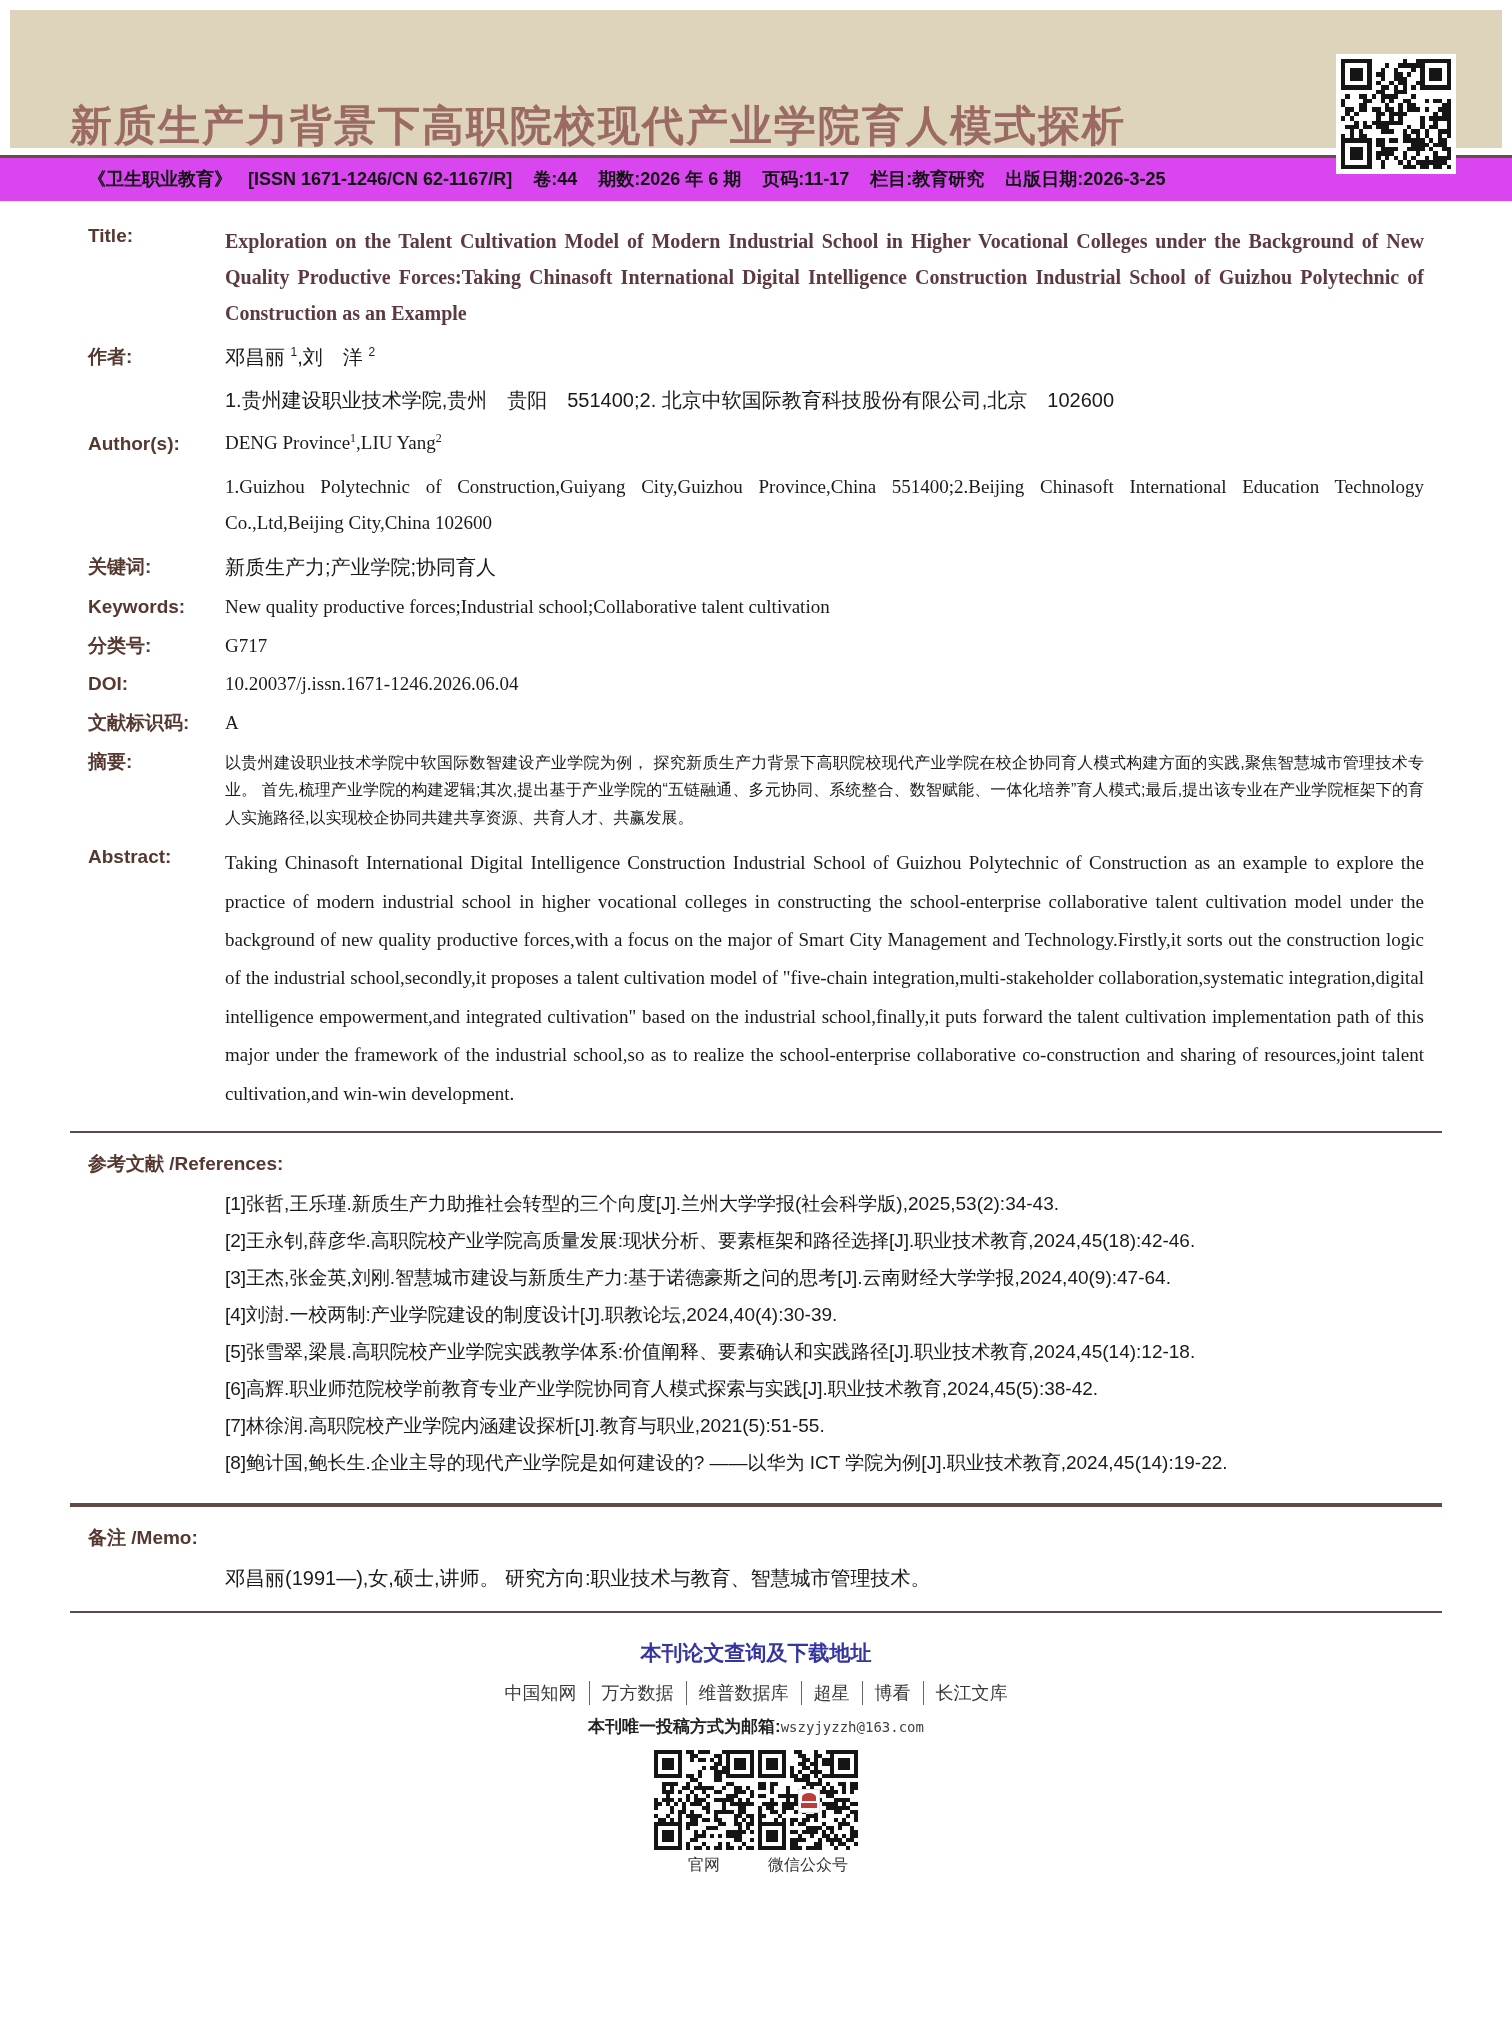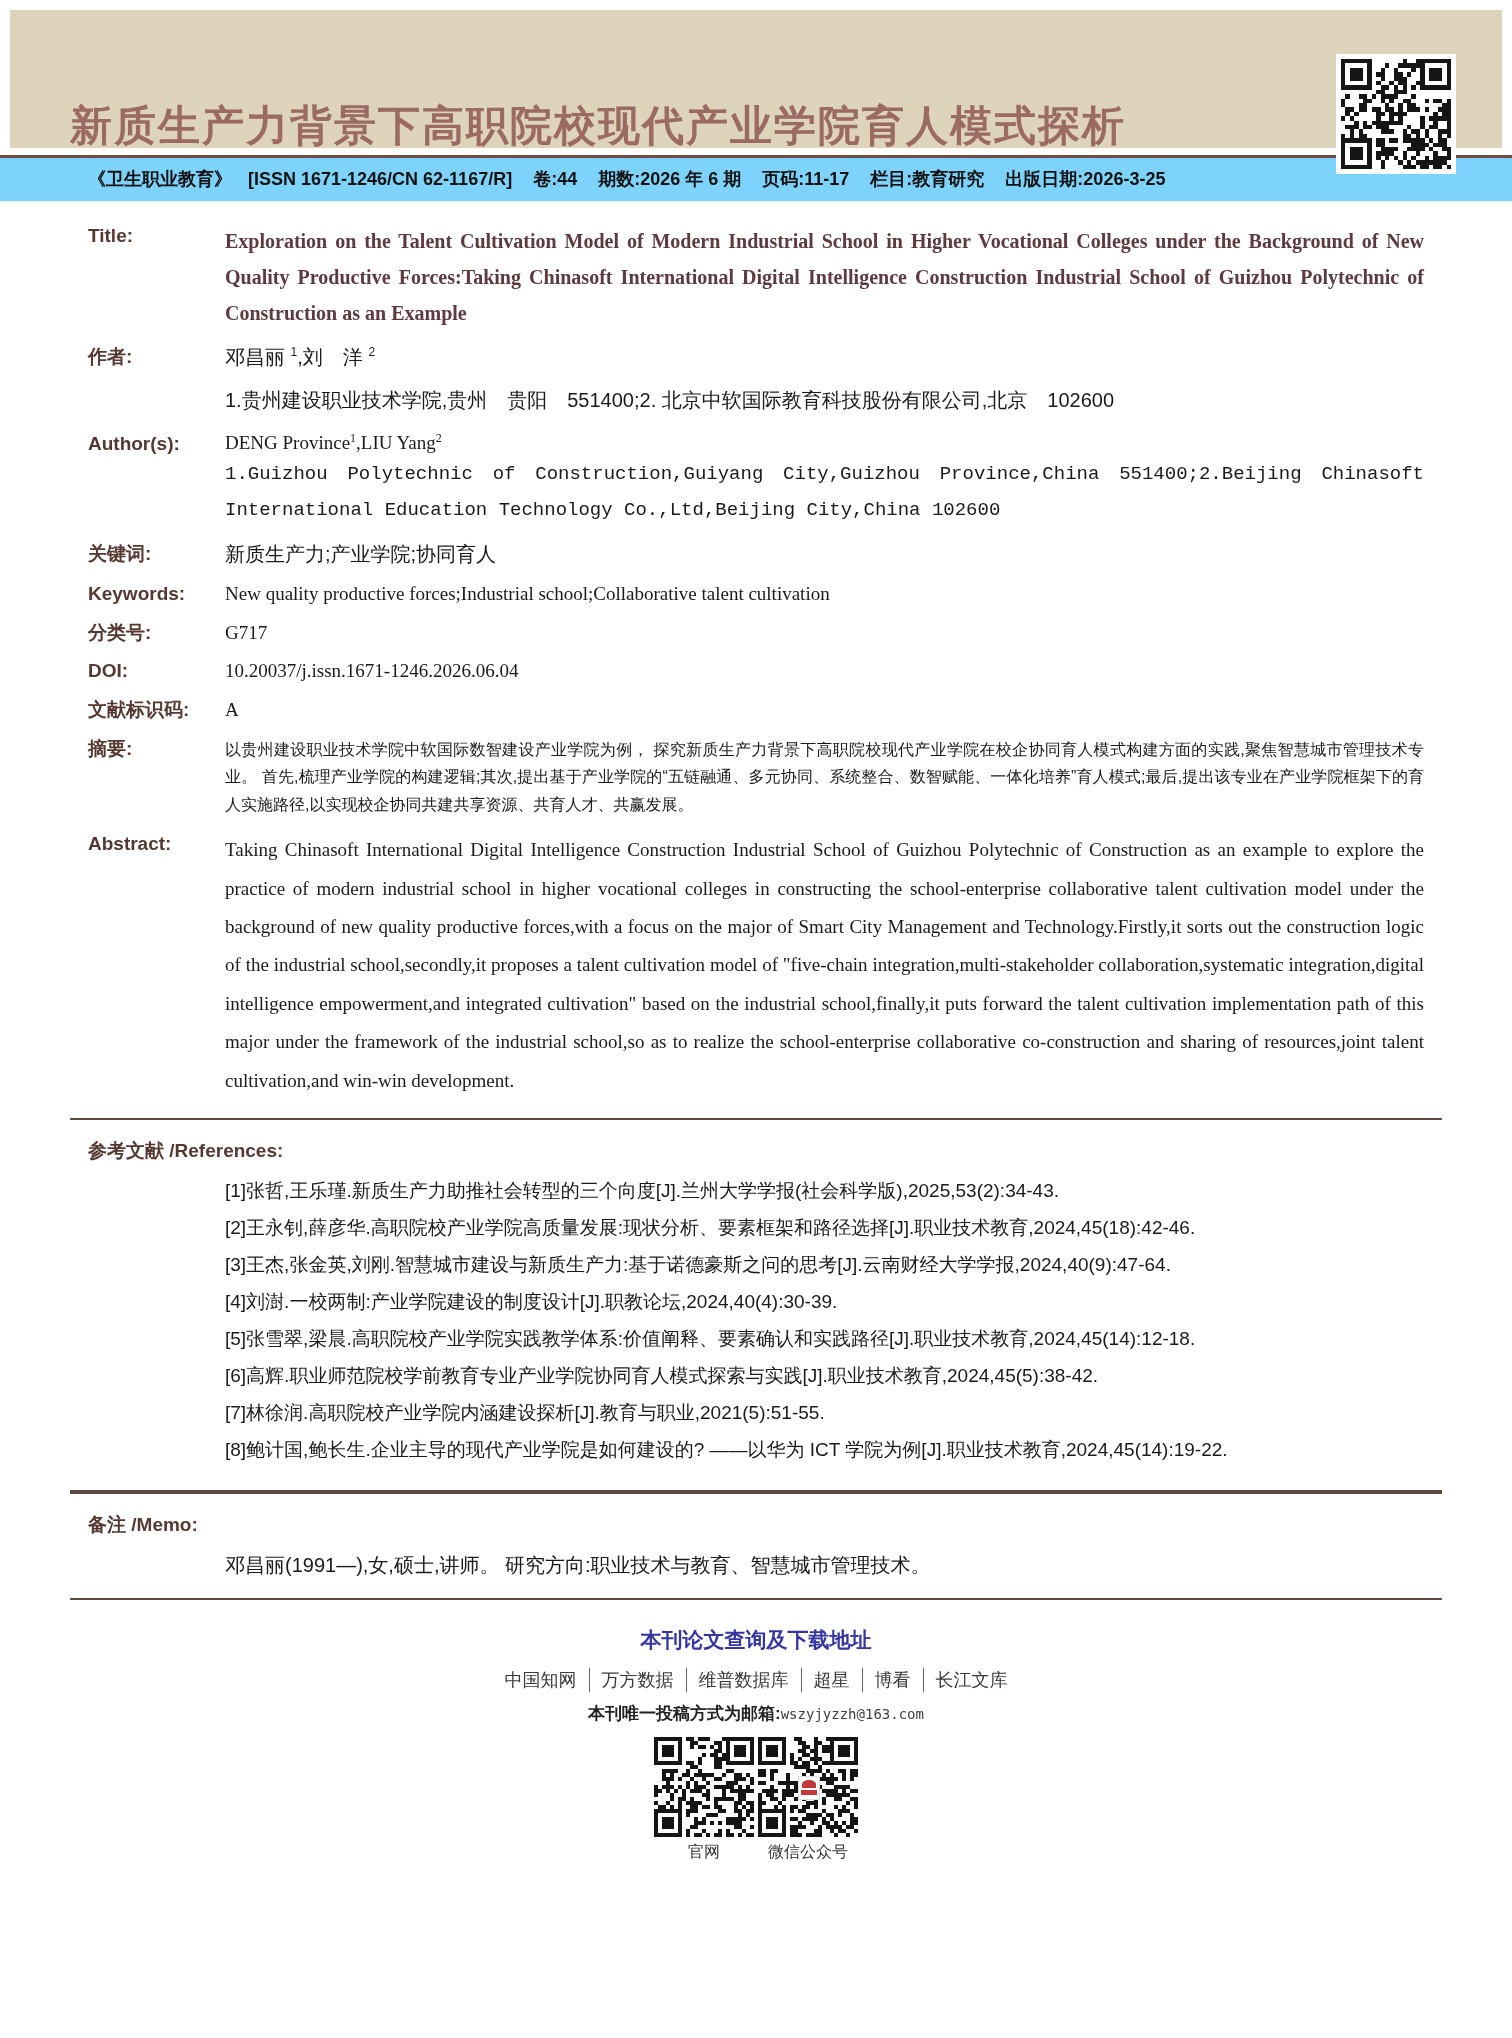--- a/index.html
+++ b/index.html
@@ -21,38 +21,38 @@
   .qr-box svg{display:block;width:100%;height:100%;}
   .qr-logo{
     position:absolute;left:50%;top:50%;width:20px;height:22px;margin:-11px 0 0 -10px;
     background:#ffffff;border:1px solid #e0e0e0;
   }
   .qr-logo i{display:block;margin:3px 3px 0 3px;height:8px;background:#c03a3a;border-radius:50% 50% 0 0;}
   .qr-logo b{display:block;margin:2px 2px 0 2px;height:5px;background:#c03a3a;}
   
   .rule-full{height:3px;background:#6b4c48;margin-top:7px;}
   .journal-bar{
-    height:43px;background:#7dd3fc;line-height:43px;
+    height:43px;background:#d946ef;line-height:43px;
     padding-left:88px;font-size:18px;font-weight:bold;color:#121212;white-space:nowrap;
   }
   .journal-bar span{margin-right:16px;}
   
   .content{padding:22px 88px 0 88px;}
   .row{display:flex;margin-bottom:13px;font-size:19px;}
   .flabel{width:137px;flex:none;font-weight:bold;color:#553931;font-size:19px;line-height:1.35;}
   .fvalue{flex:1;min-width:0;line-height:1.35;}
   .serif{font-family:"Liberation Serif",serif;}
   .title-value{
     font-family:"Liberation Serif",serif;font-weight:bold;color:#5d3a40;
     font-size:20px;line-height:1.8;text-align:justify;
   }
   .cn{font-size:20px;}
   .author-line{line-height:1.3;}
   .affil{margin-top:13px;line-height:1.75;}
-  .affil-en{line-height:1.9;font-family:Liberation Mono, monospace;text-align:justify;}
+  .affil-en{margin-top:13px;line-height:1.9;font-family:Liberation Serif, serif;text-align:justify;}
   sup{font-size:12px;}
   .abstract-cn{line-height:1.72;text-align:justify;font-size:16px;}
   .abstract-en{line-height:2.02;text-align:justify;font-family:"Liberation Serif",serif;font-size:19px;}
   .section-rule{height:2px;background:#5f4a45;margin:18px -18px 0 -18px;}
   .section-rule.thick{height:4px;margin-top:22px;}
   .section-head{margin-top:18px;font-weight:bold;color:#553931;font-size:19px;}
   .refs-list{padding-left:137px;font-size:19px;line-height:1.95;margin-top:8px;}
   .ref-item{text-align:justify;}
   .memo-text{padding-left:137px;font-size:20px;margin-top:12px;line-height:1.5;}
   

